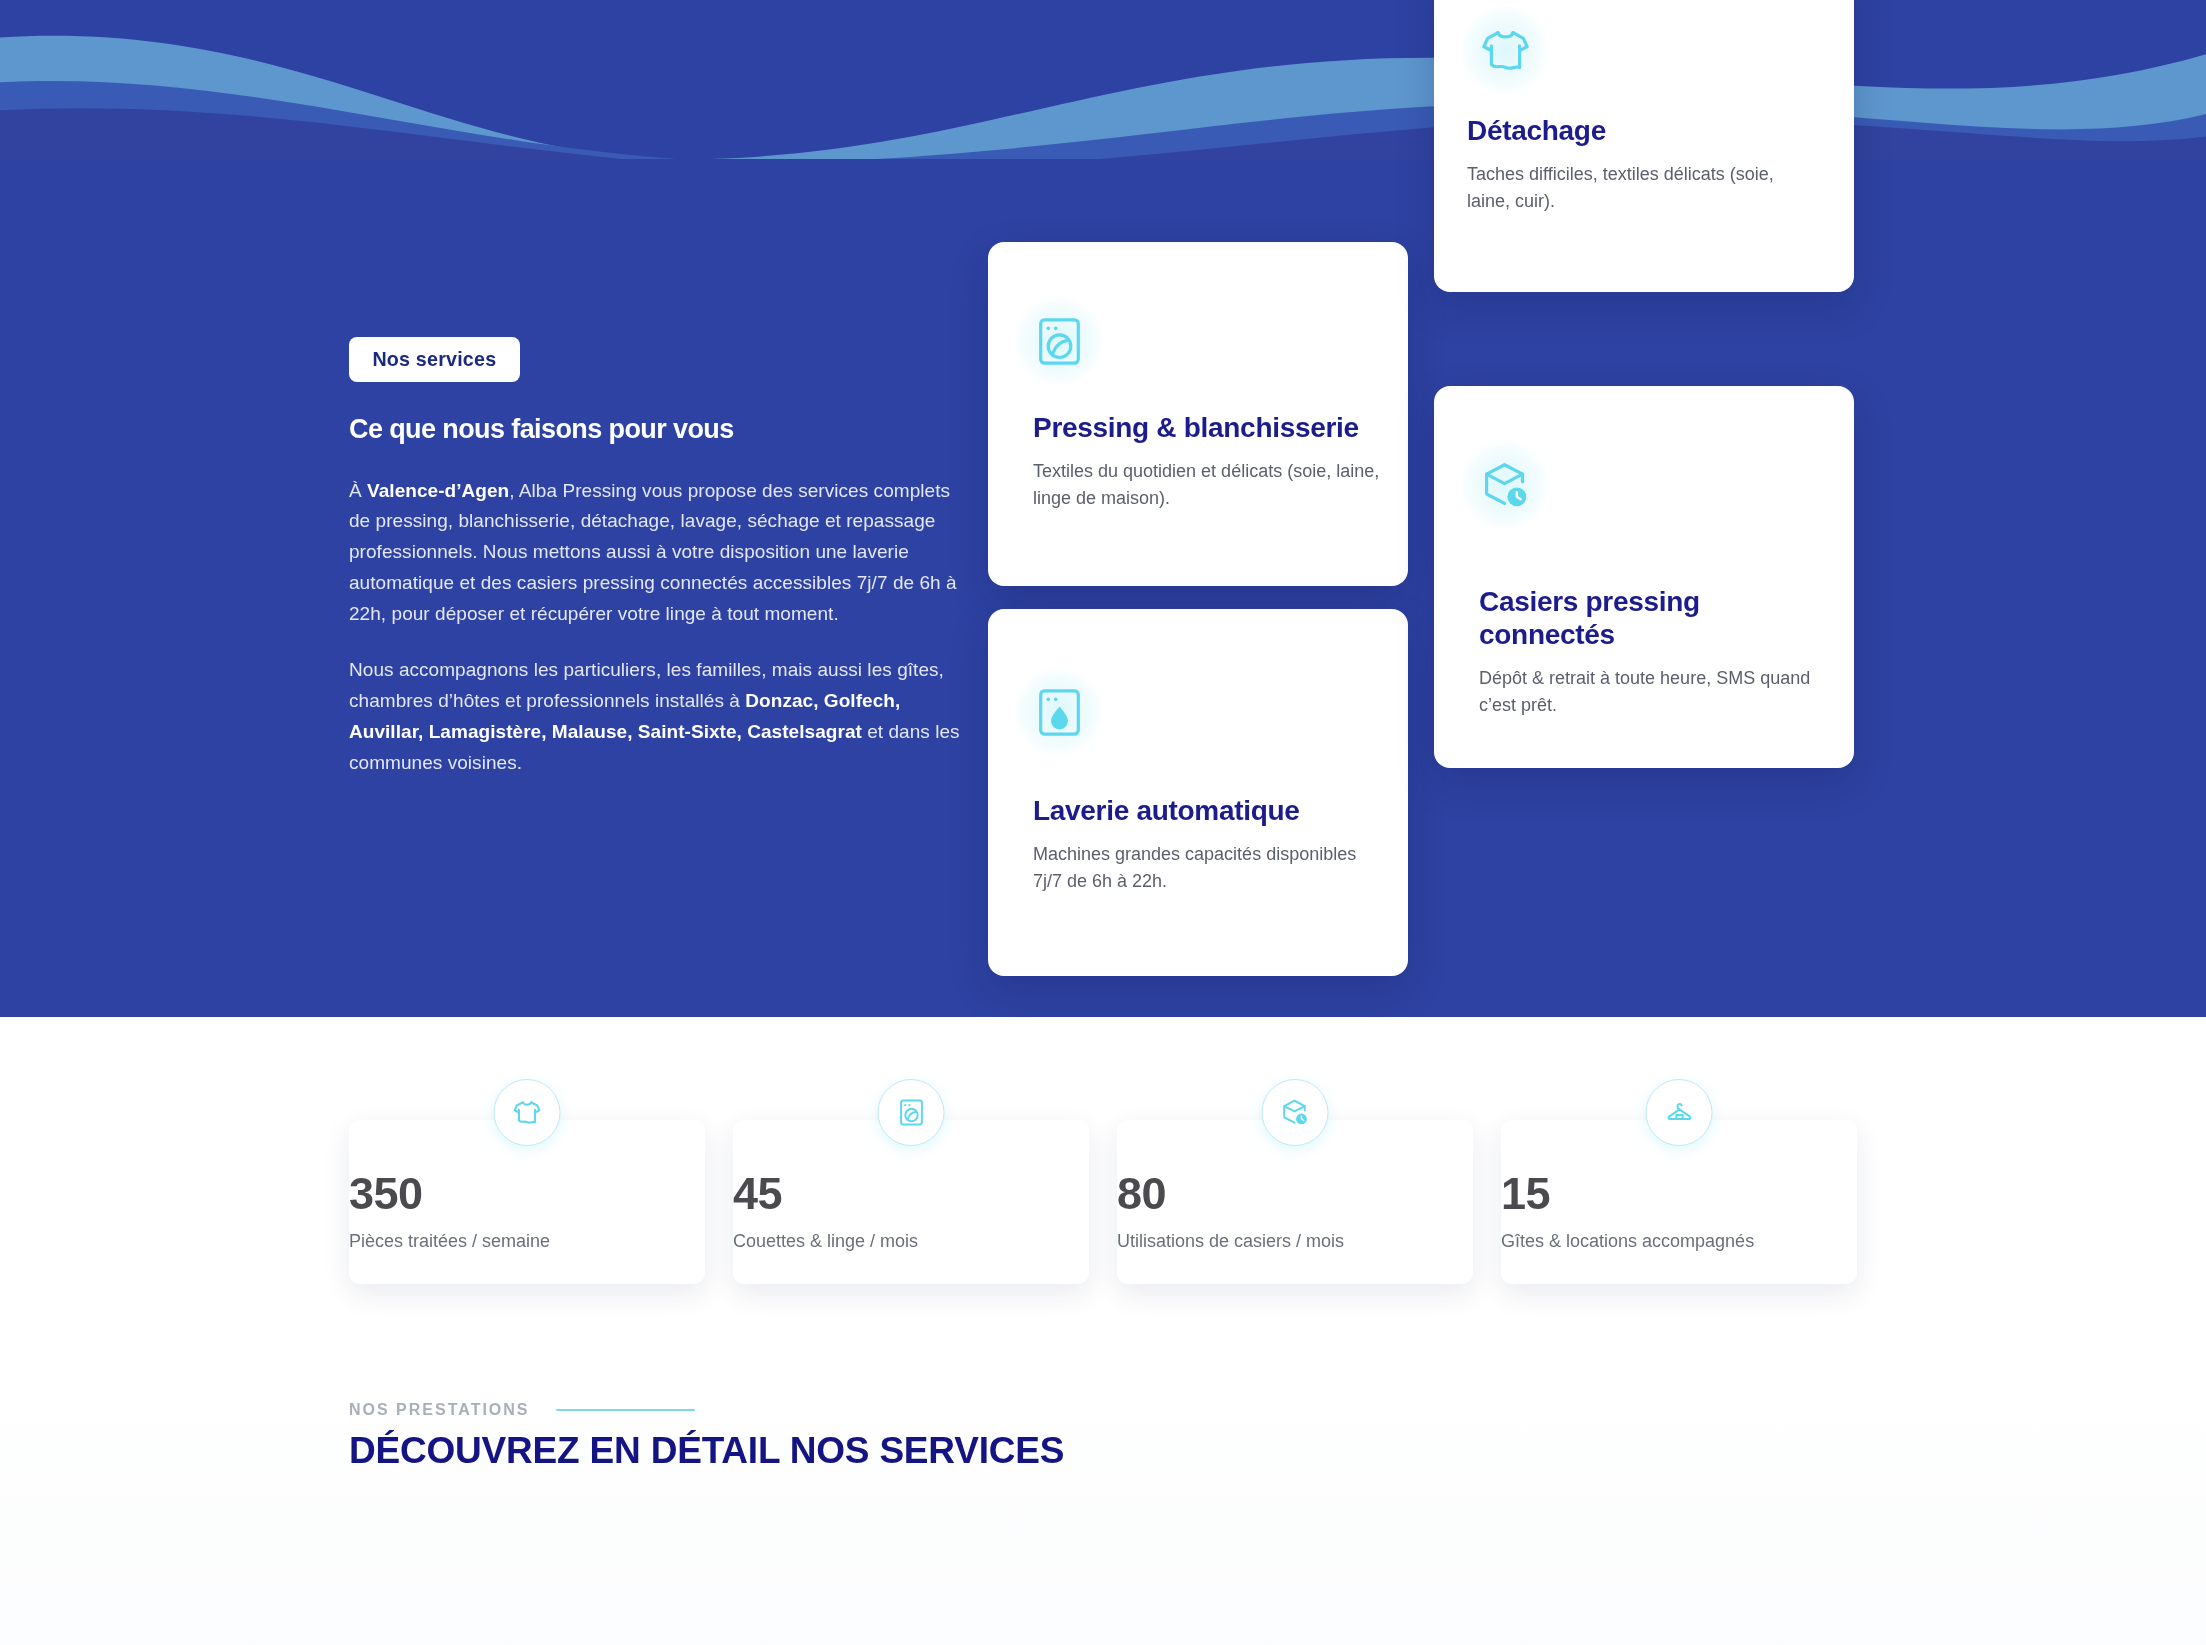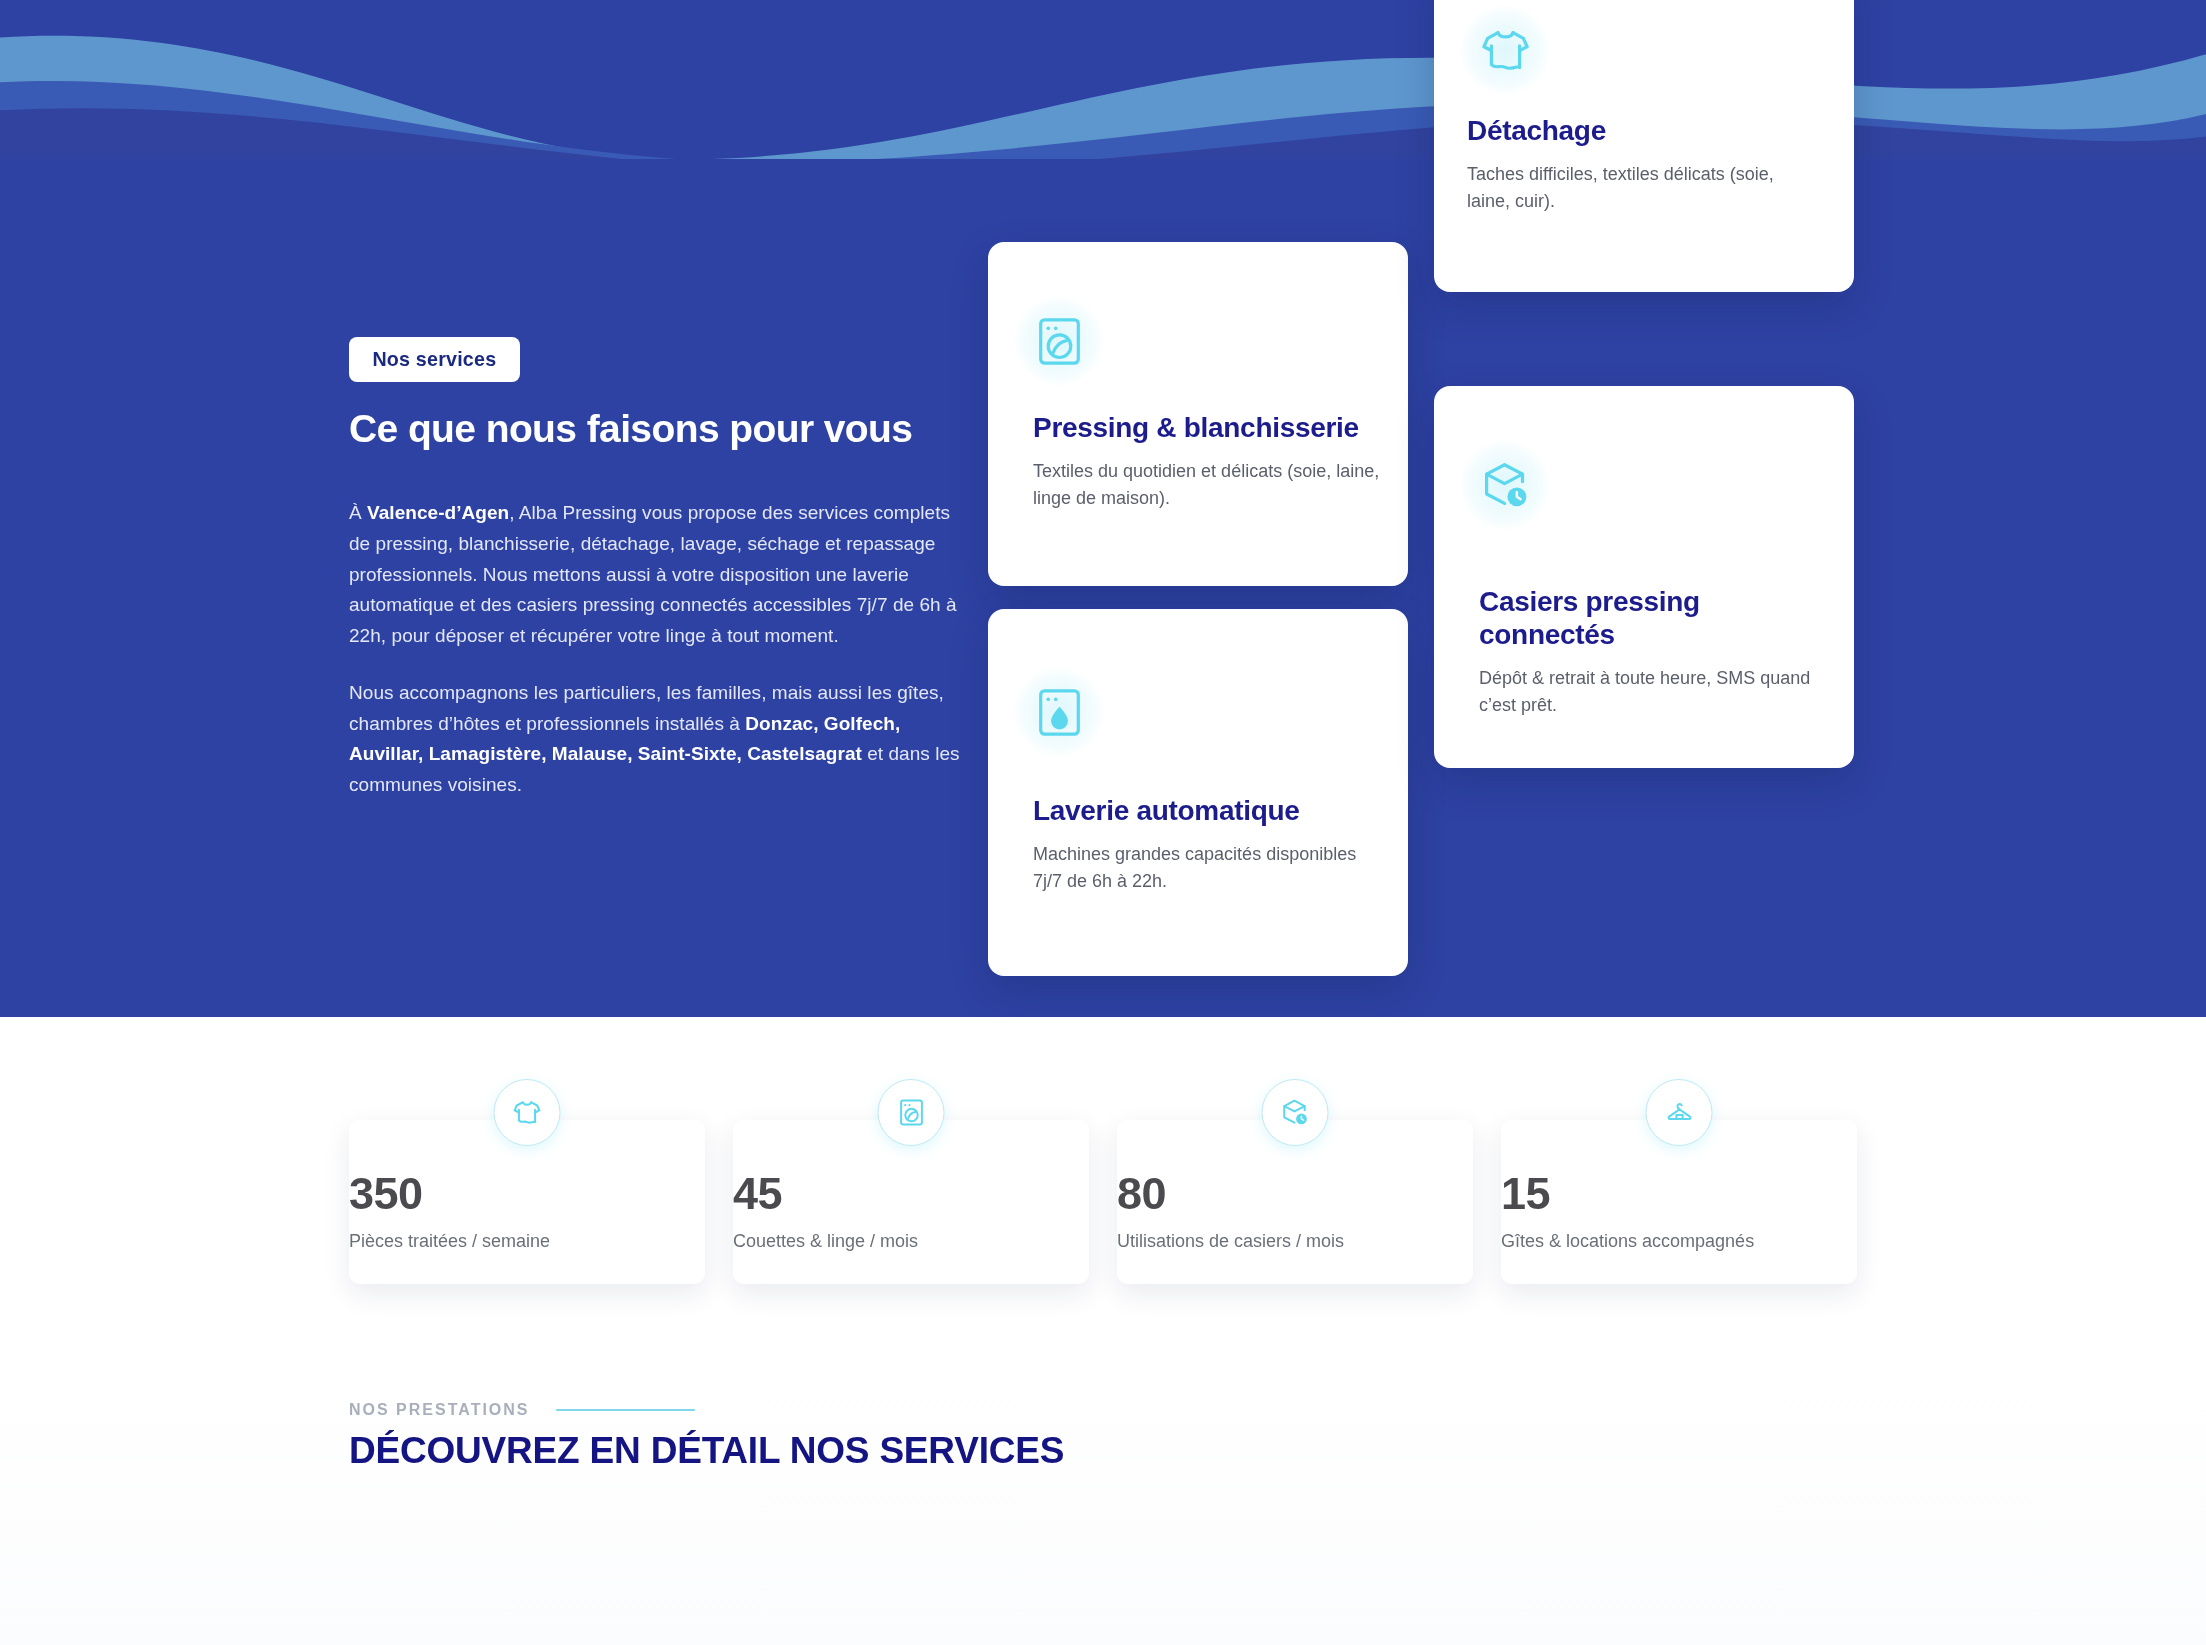--- a/index.html
+++ b/index.html
@@ -20,25 +20,25 @@
   .hero-waves svg { display:block; width:2206px; height:159px; }
 
   
   .hero-left { position:absolute; left:349px; top:337px; width:618px; }
   .badge {
     display:inline-block; background:#ffffff; color:#1B2A80;
     font-size:19.7px; font-weight:700; letter-spacing:0.2px;
     padding:11.2px 23.4px; border-radius:8px;
   }
   .hero-title {
-    margin-top:25px; color:#ffffff; font-size:39px; font-weight:700;
+    margin-top:32px; color:#ffffff; font-size:27px; font-weight:700;
     letter-spacing:-0.6px; line-height:1.12;
   }
   .hero-p {
-    margin-top:47px; color:#E3E7F7; font-size:19px; line-height:1.62;
+    margin-top:31px; color:#E3E7F7; font-size:19px; line-height:1.62;
     letter-spacing:0.05px;
   }
   .hero-p + .hero-p { margin-top:26px; }
   .hero-p b { color:#ffffff; font-weight:700; }
 
   
   .cards { position:absolute; left:988px; top:0; width:871px; height:1017px; }
   .card {
     position:absolute; background:#ffffff; border-radius:16px;
     box-shadow:0 15px 39px rgba(9,18,66,.20);

